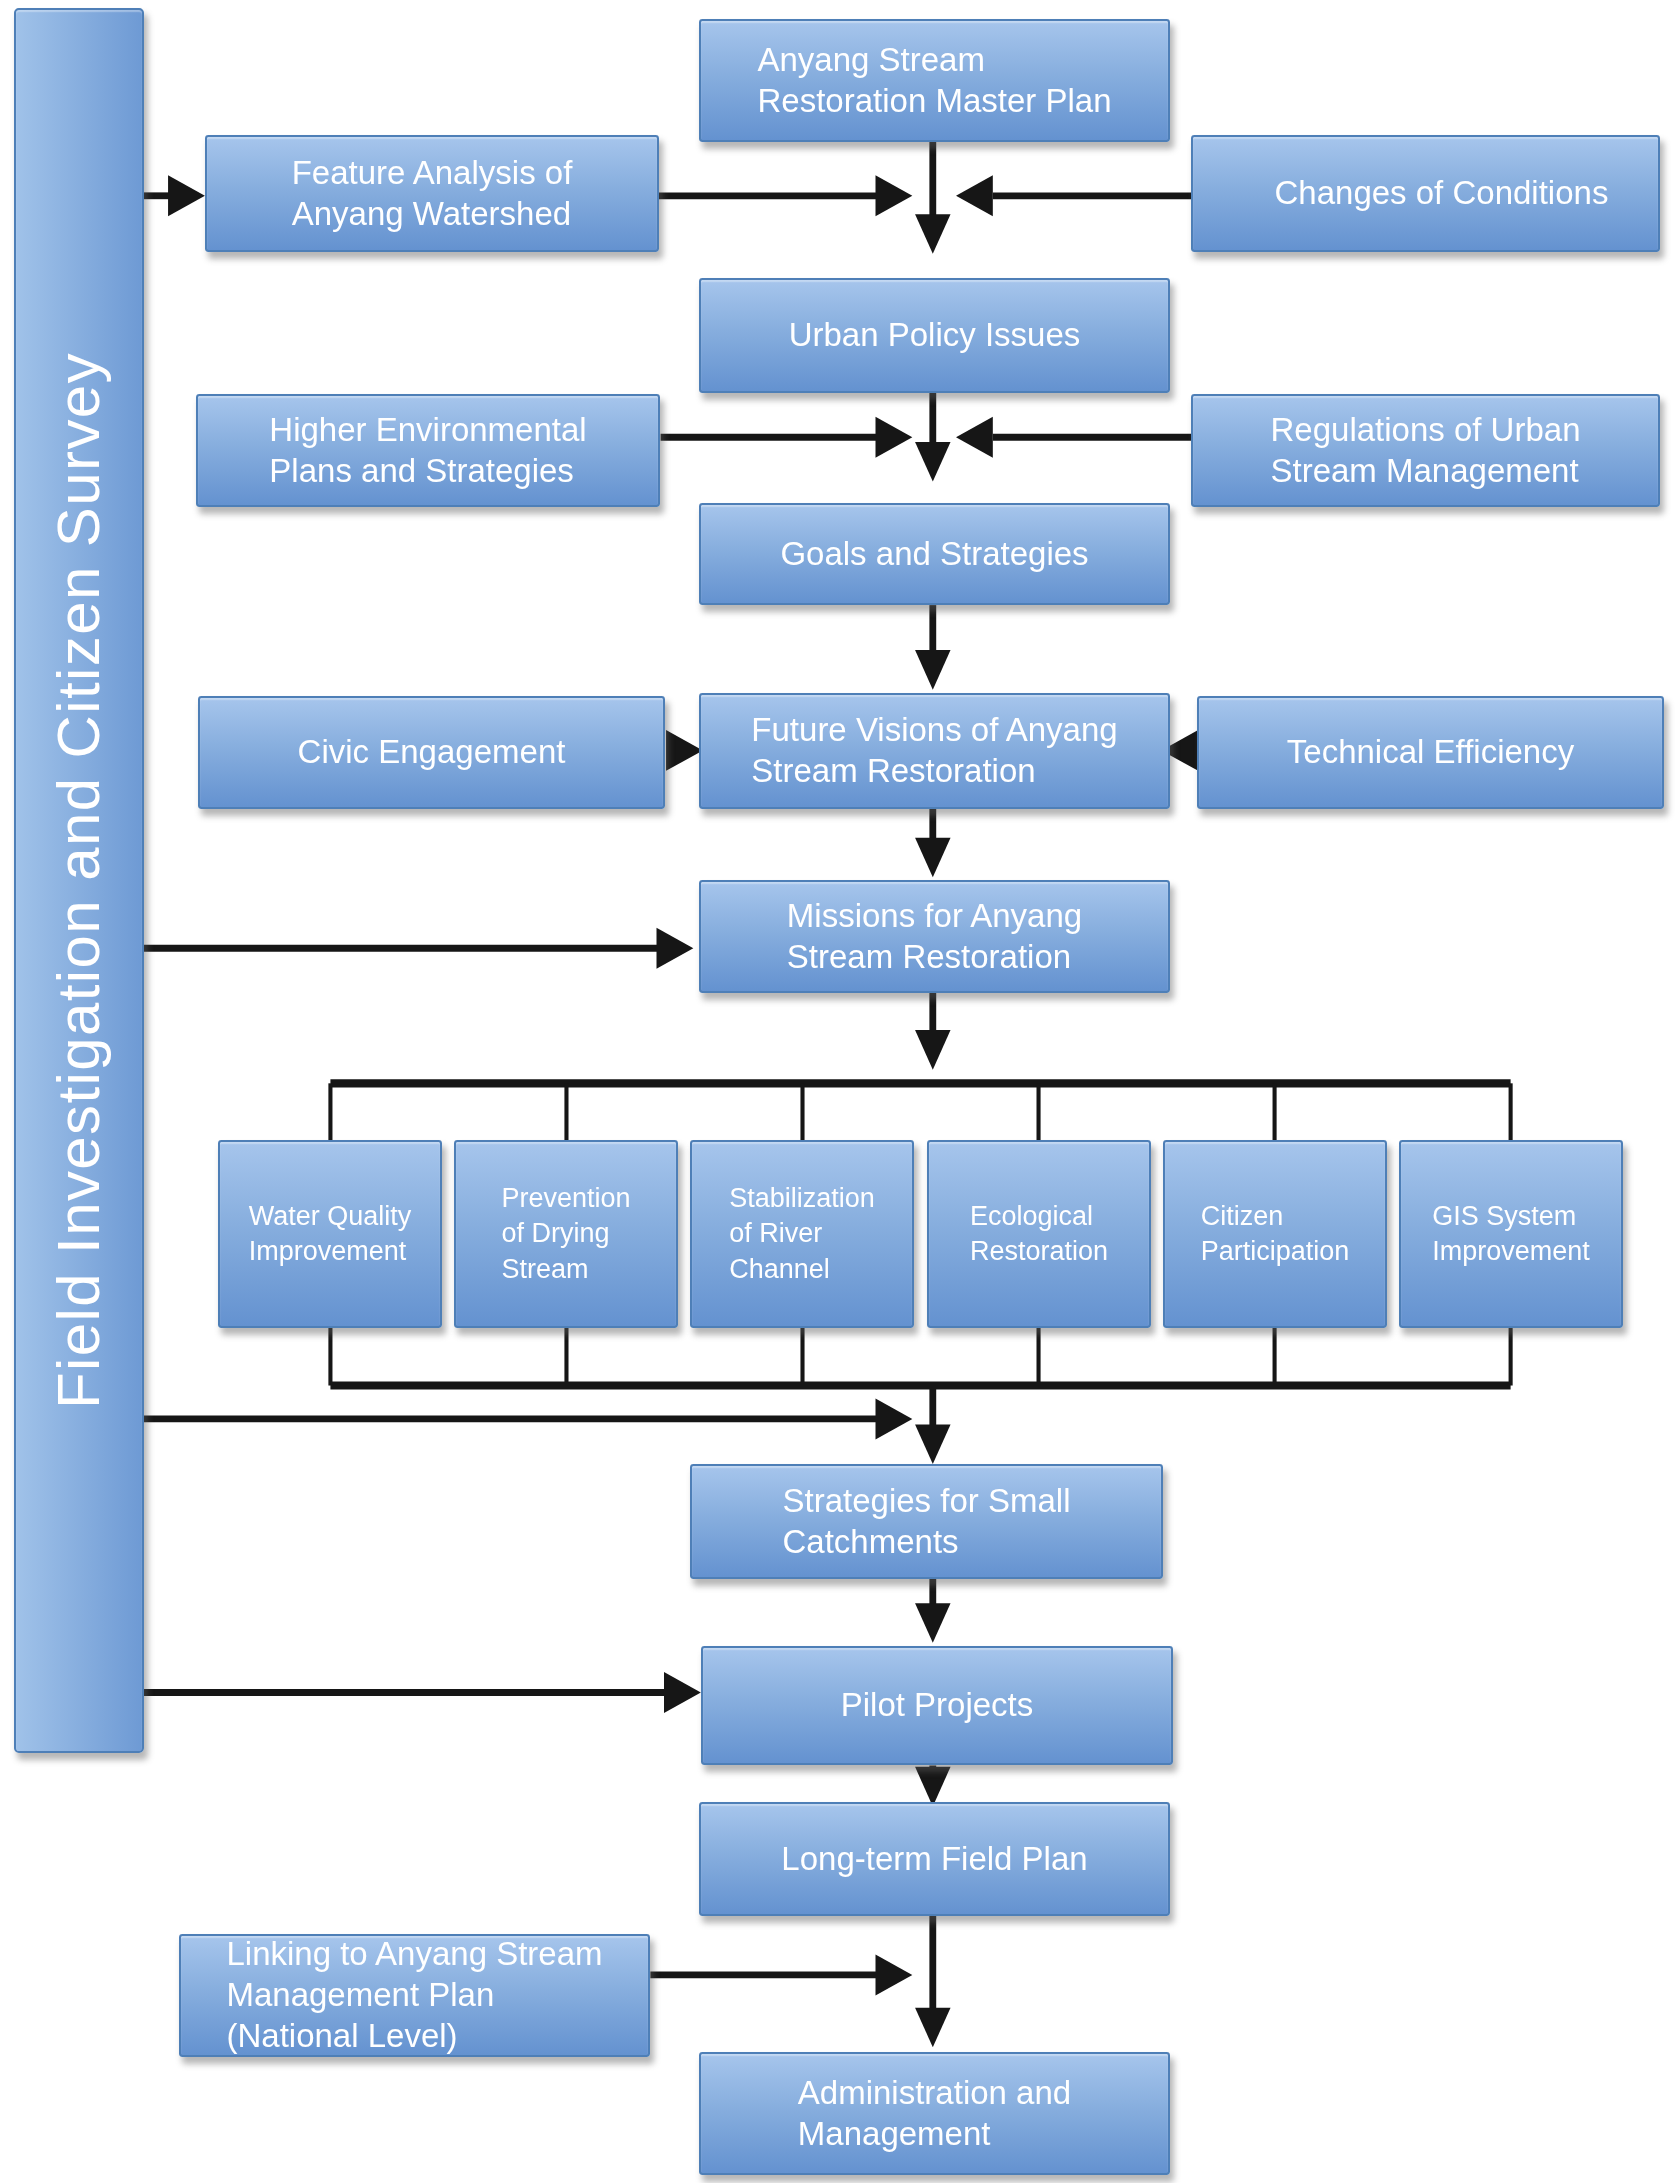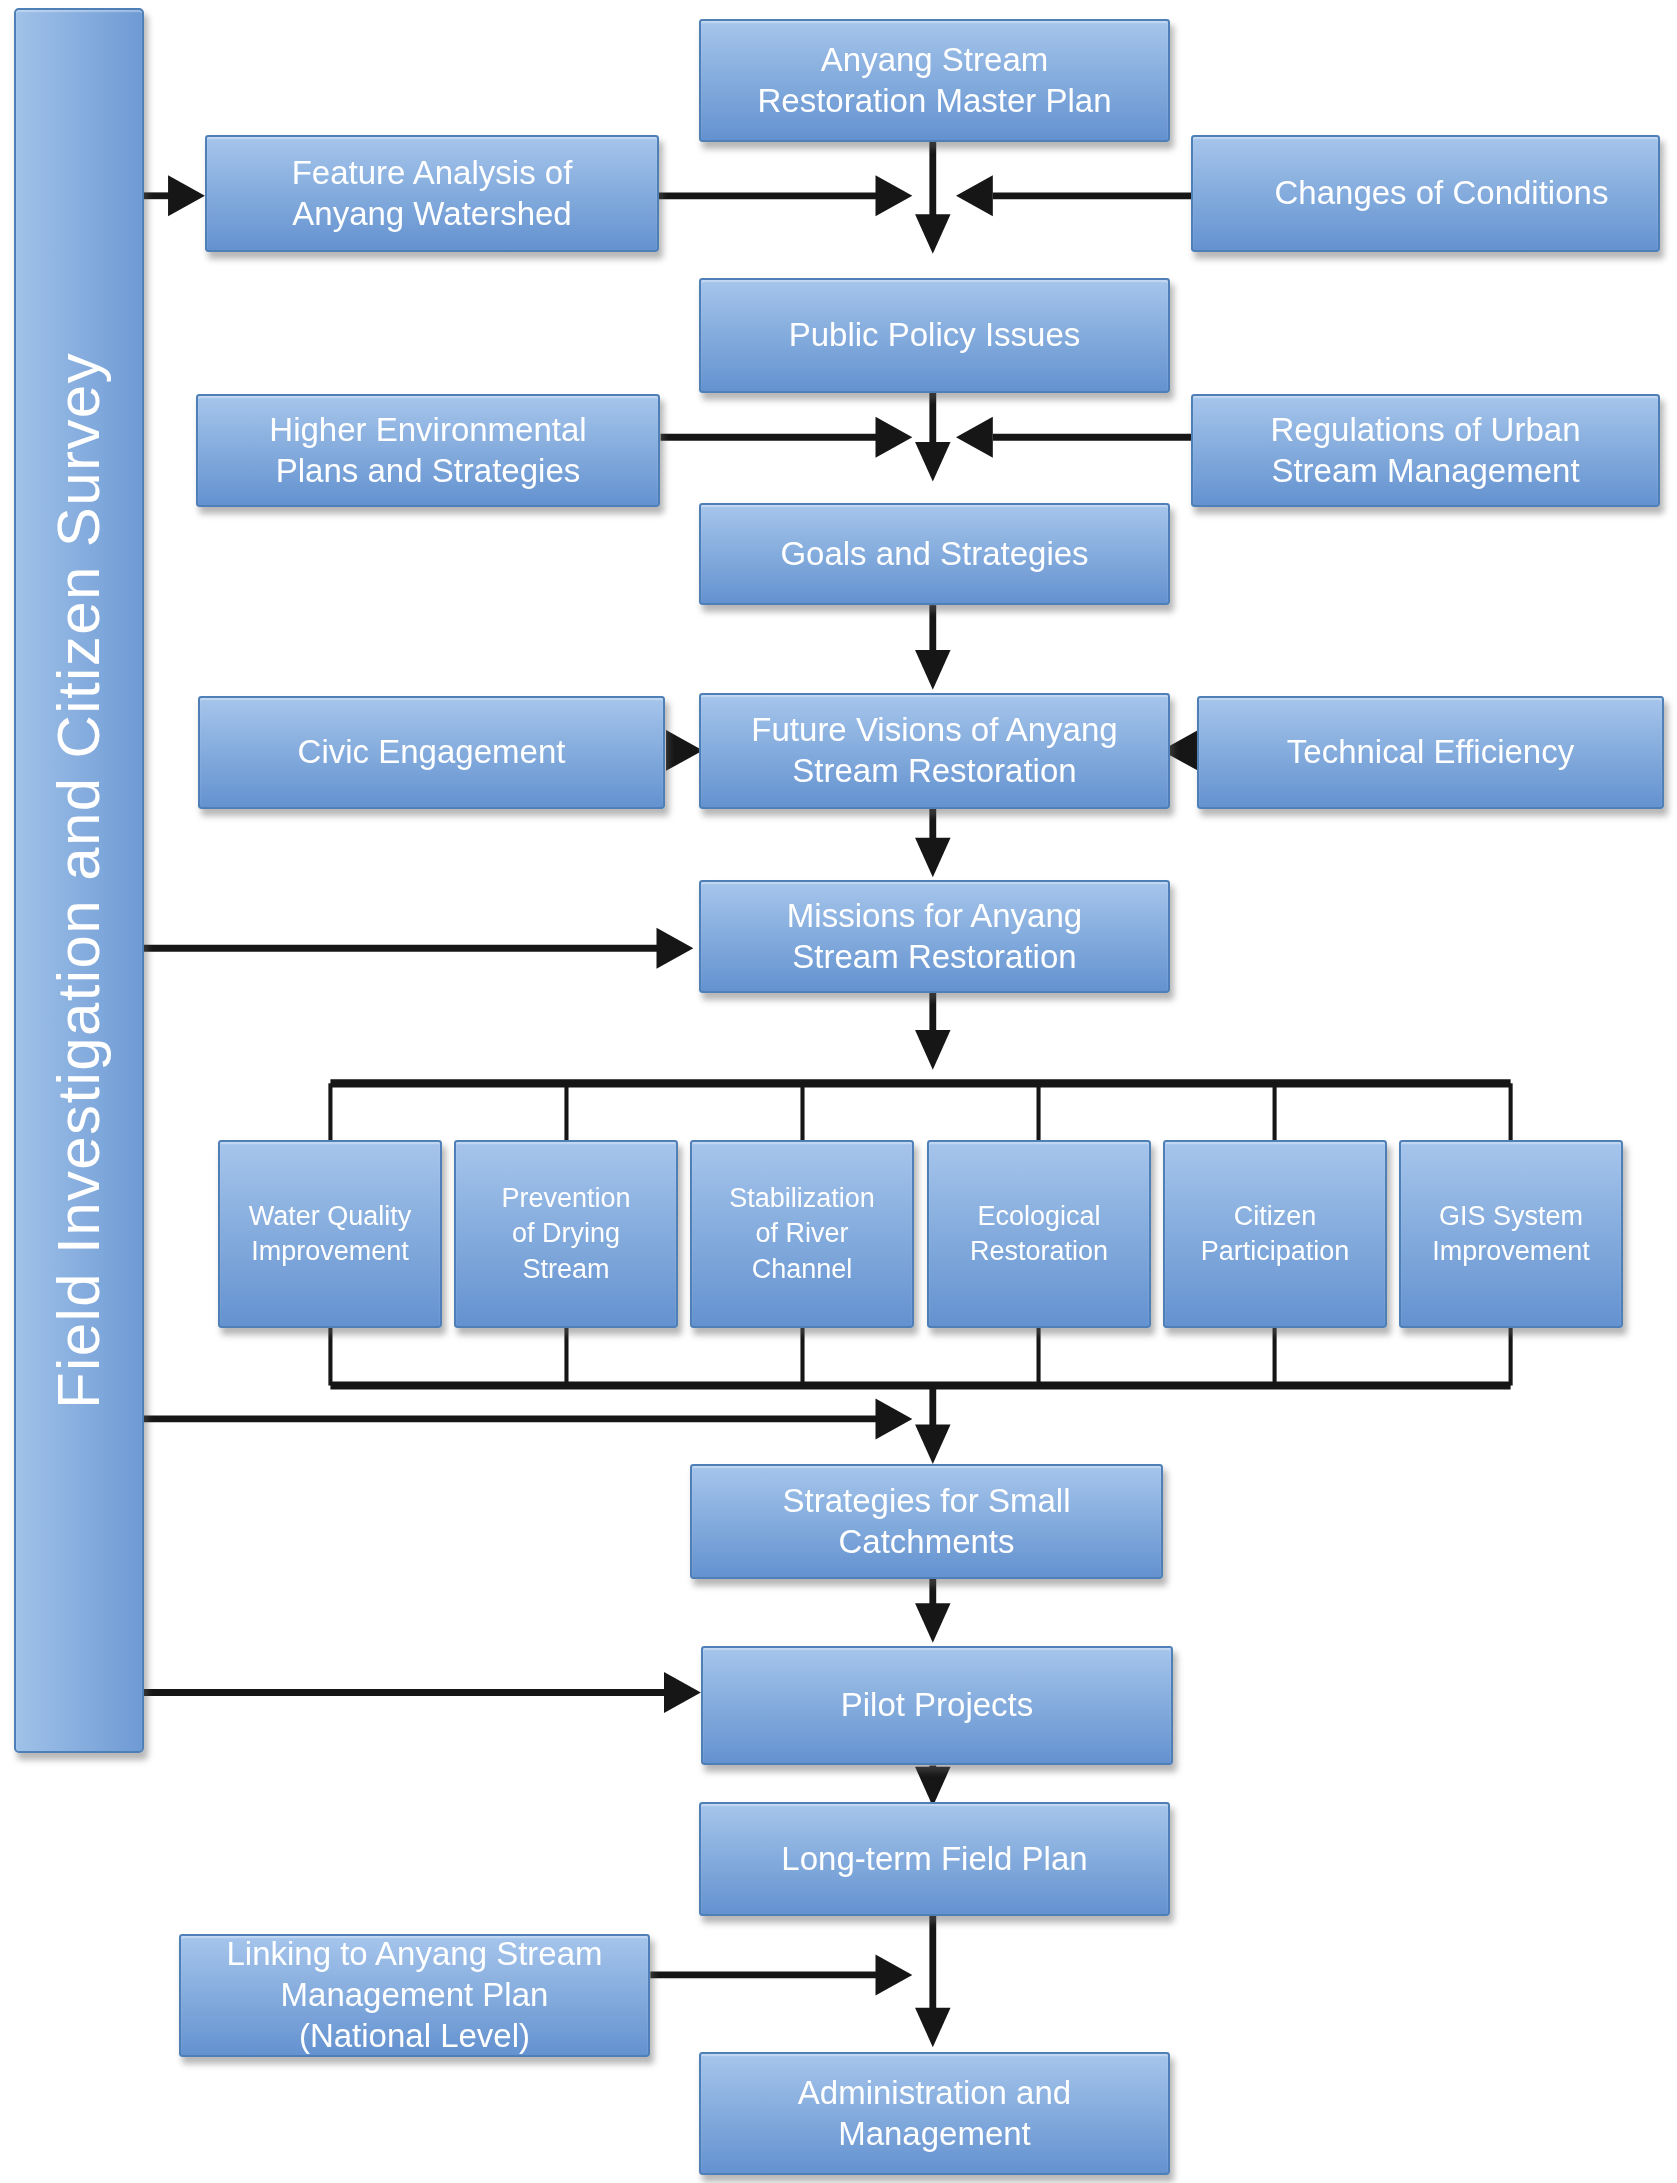--- a/index.html
+++ b/index.html
@@ -7,21 +7,21 @@
     --box-border:#4e7fb7; --bar-left:#a0c2e9; --bar-right:#6e9ad4;
     --text:#ffffff; --connector:#161616; --page-bg:#ffffff;
   }
   html,body{margin:0;padding:0;background:var(--page-bg);}
   #canvas{
     position:relative;width:1678px;height:2183px;overflow:hidden;
     font-family:"Liberation Sans","DejaVu Sans",sans-serif;
   }
   .node{
     position:absolute;display:flex;align-items:center;justify-content:center;
-    text-align:center;color:var(--text);
+    text-align:left;color:var(--text);
     background:linear-gradient(180deg,var(--box-top) 0%,var(--box-mid) 45%,var(--box-bottom) 100%);
     border:2px solid var(--box-border);border-radius:3.4px;
     box-shadow:inset 0 2px 1.4px rgba(255,255,255,.35), 3.4px 6.8px 6.8px rgba(95,95,95,.45);
     font-size:33px;line-height:1.24;white-space:pre-line;
     box-sizing:border-box;padding:4.1px;
   }
   .node.small{font-size:27px;line-height:1.3;}
   #sidebar{
     position:absolute;left:13.6px;top:8.2px;width:130px;height:1745px;
     background:linear-gradient(90deg,var(--bar-left) 0%,var(--bar-right) 100%);
@@ -111,21 +111,21 @@
 
   <div id="sidebar">
     <span class="vtext">Field Investigation and Citizen Survey</span>
   </div>
 
   <div class="node" style="left:699px;top:19px;width:471px;height:123px;">
     <span>Anyang Stream
 Restoration Master Plan</span>
   </div>
   <div class="node" style="left:699px;top:278px;width:471px;height:115px;">
-    <span>Public Policy Issues</span>
+    <span>Urban Policy Issues</span>
   </div>
   <div class="node" style="left:699px;top:503px;width:471px;height:102px;">
     <span>Goals and Strategies</span>
   </div>
   <div class="node" style="left:699px;top:693px;width:471px;height:116px;">
     <span>Future Visions of Anyang
 Stream Restoration</span>
   </div>
   <div class="node" style="left:699px;top:880px;width:471px;height:113px;">
     <span>Missions for Anyang

